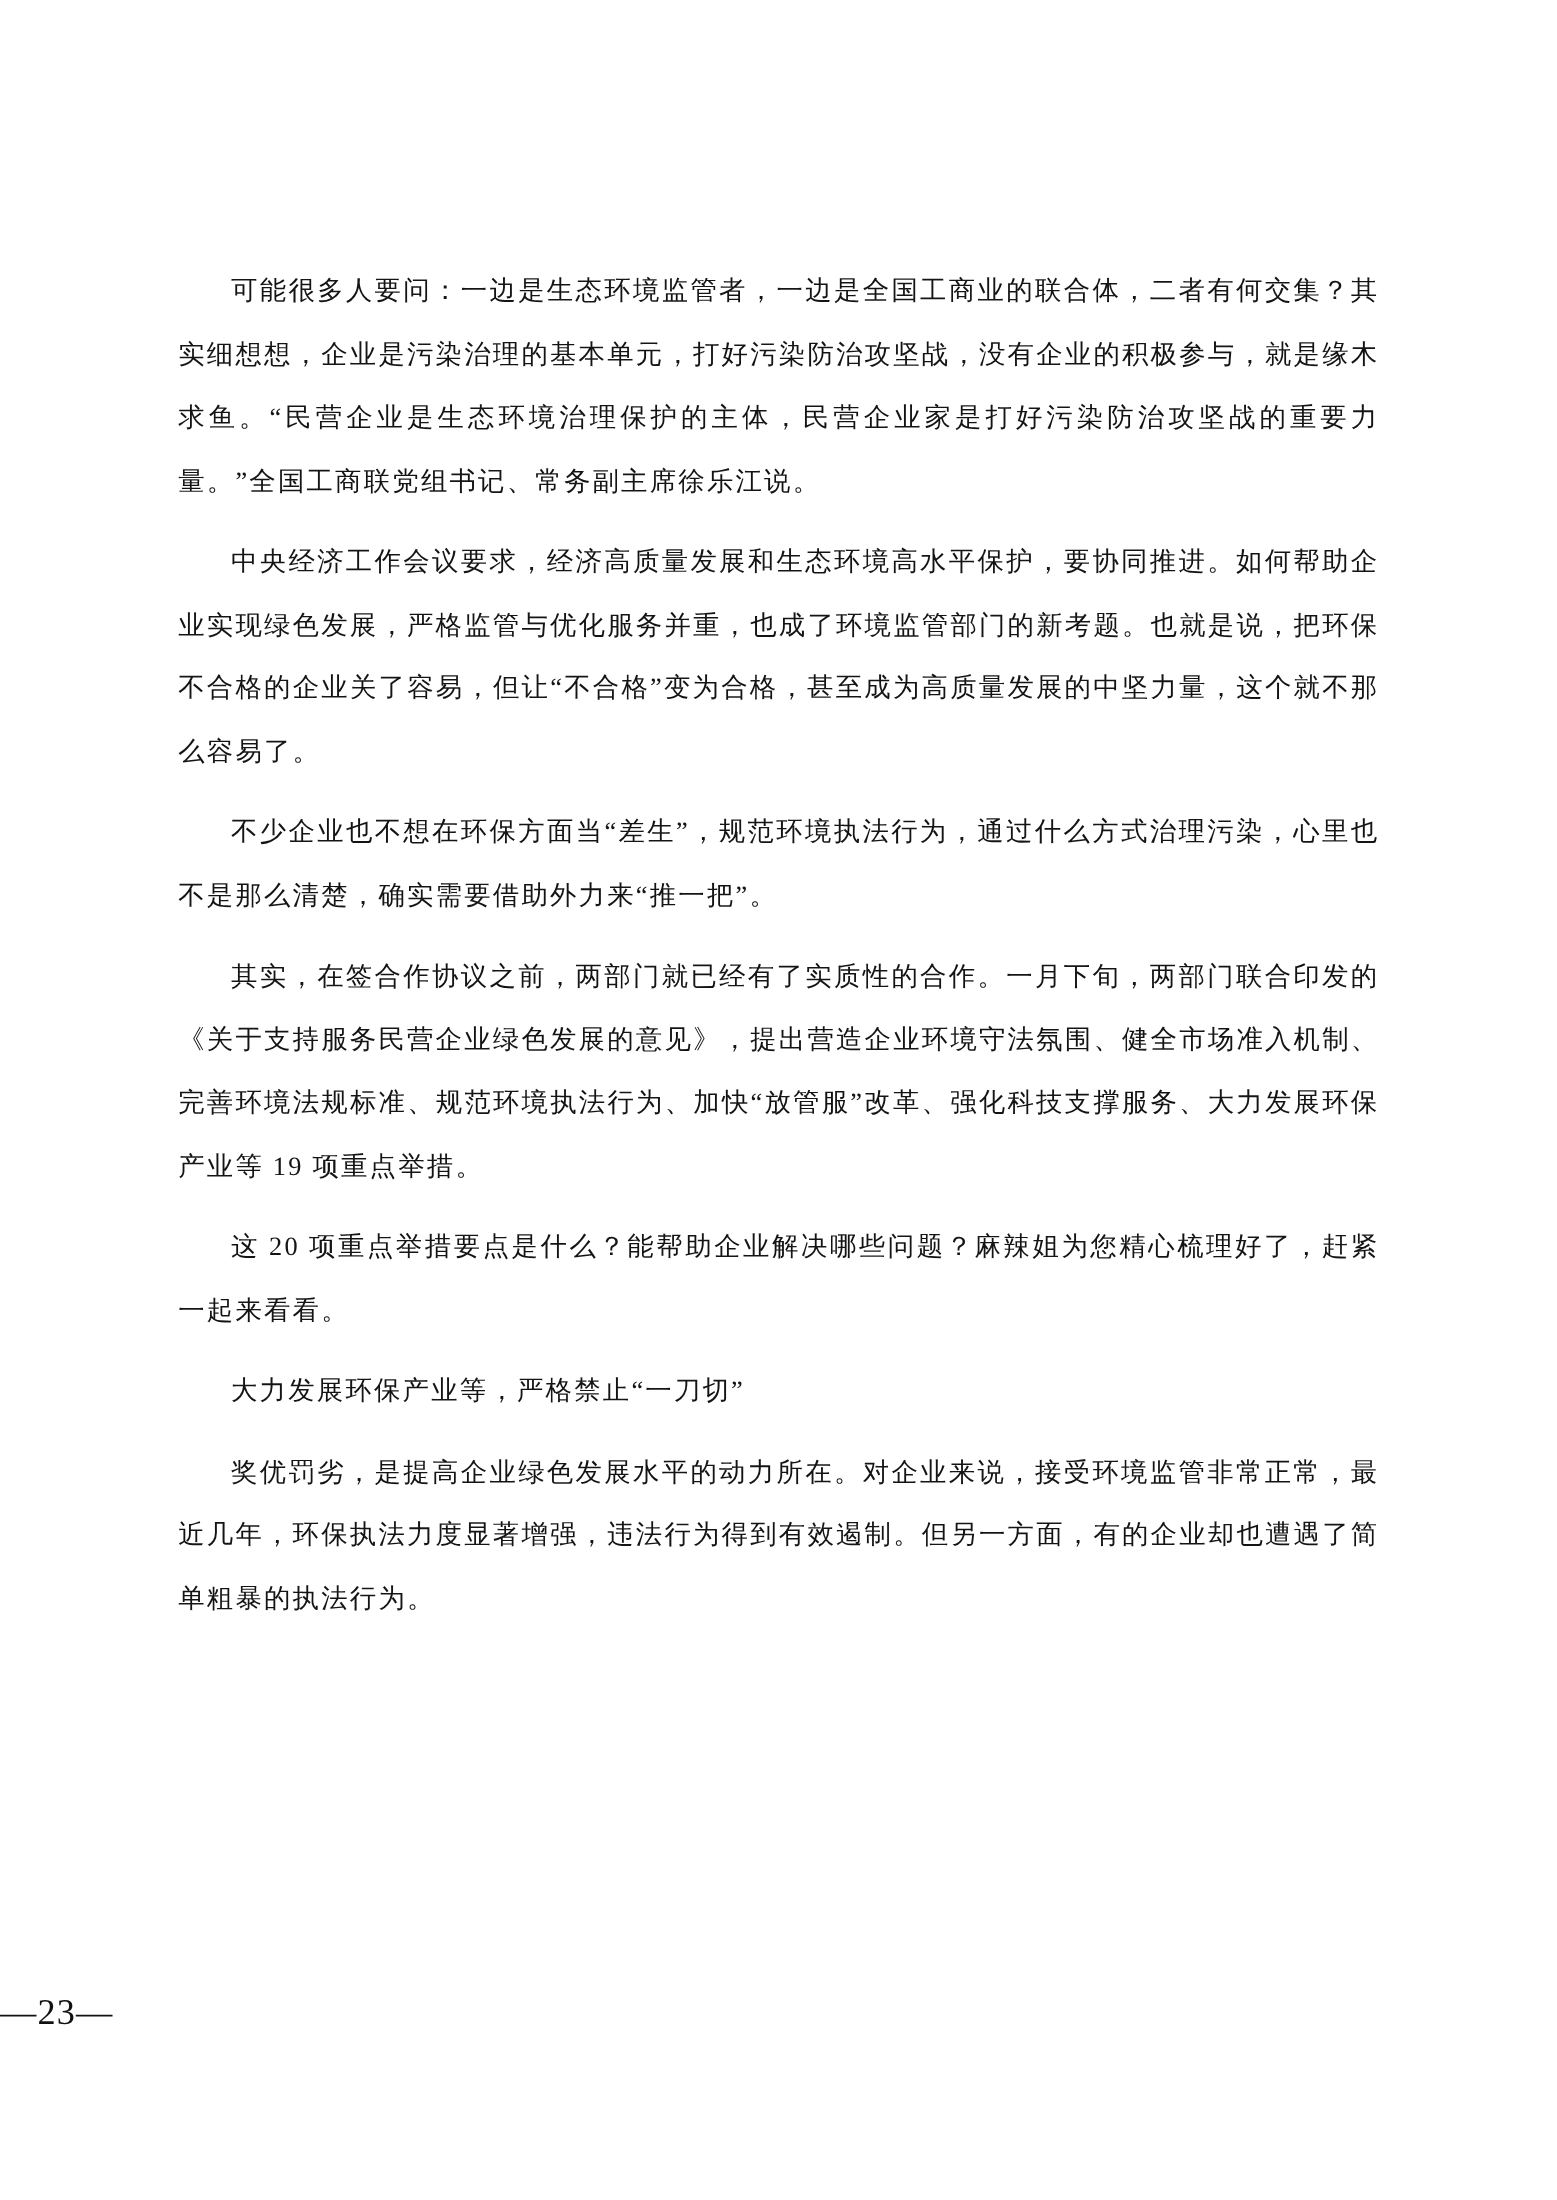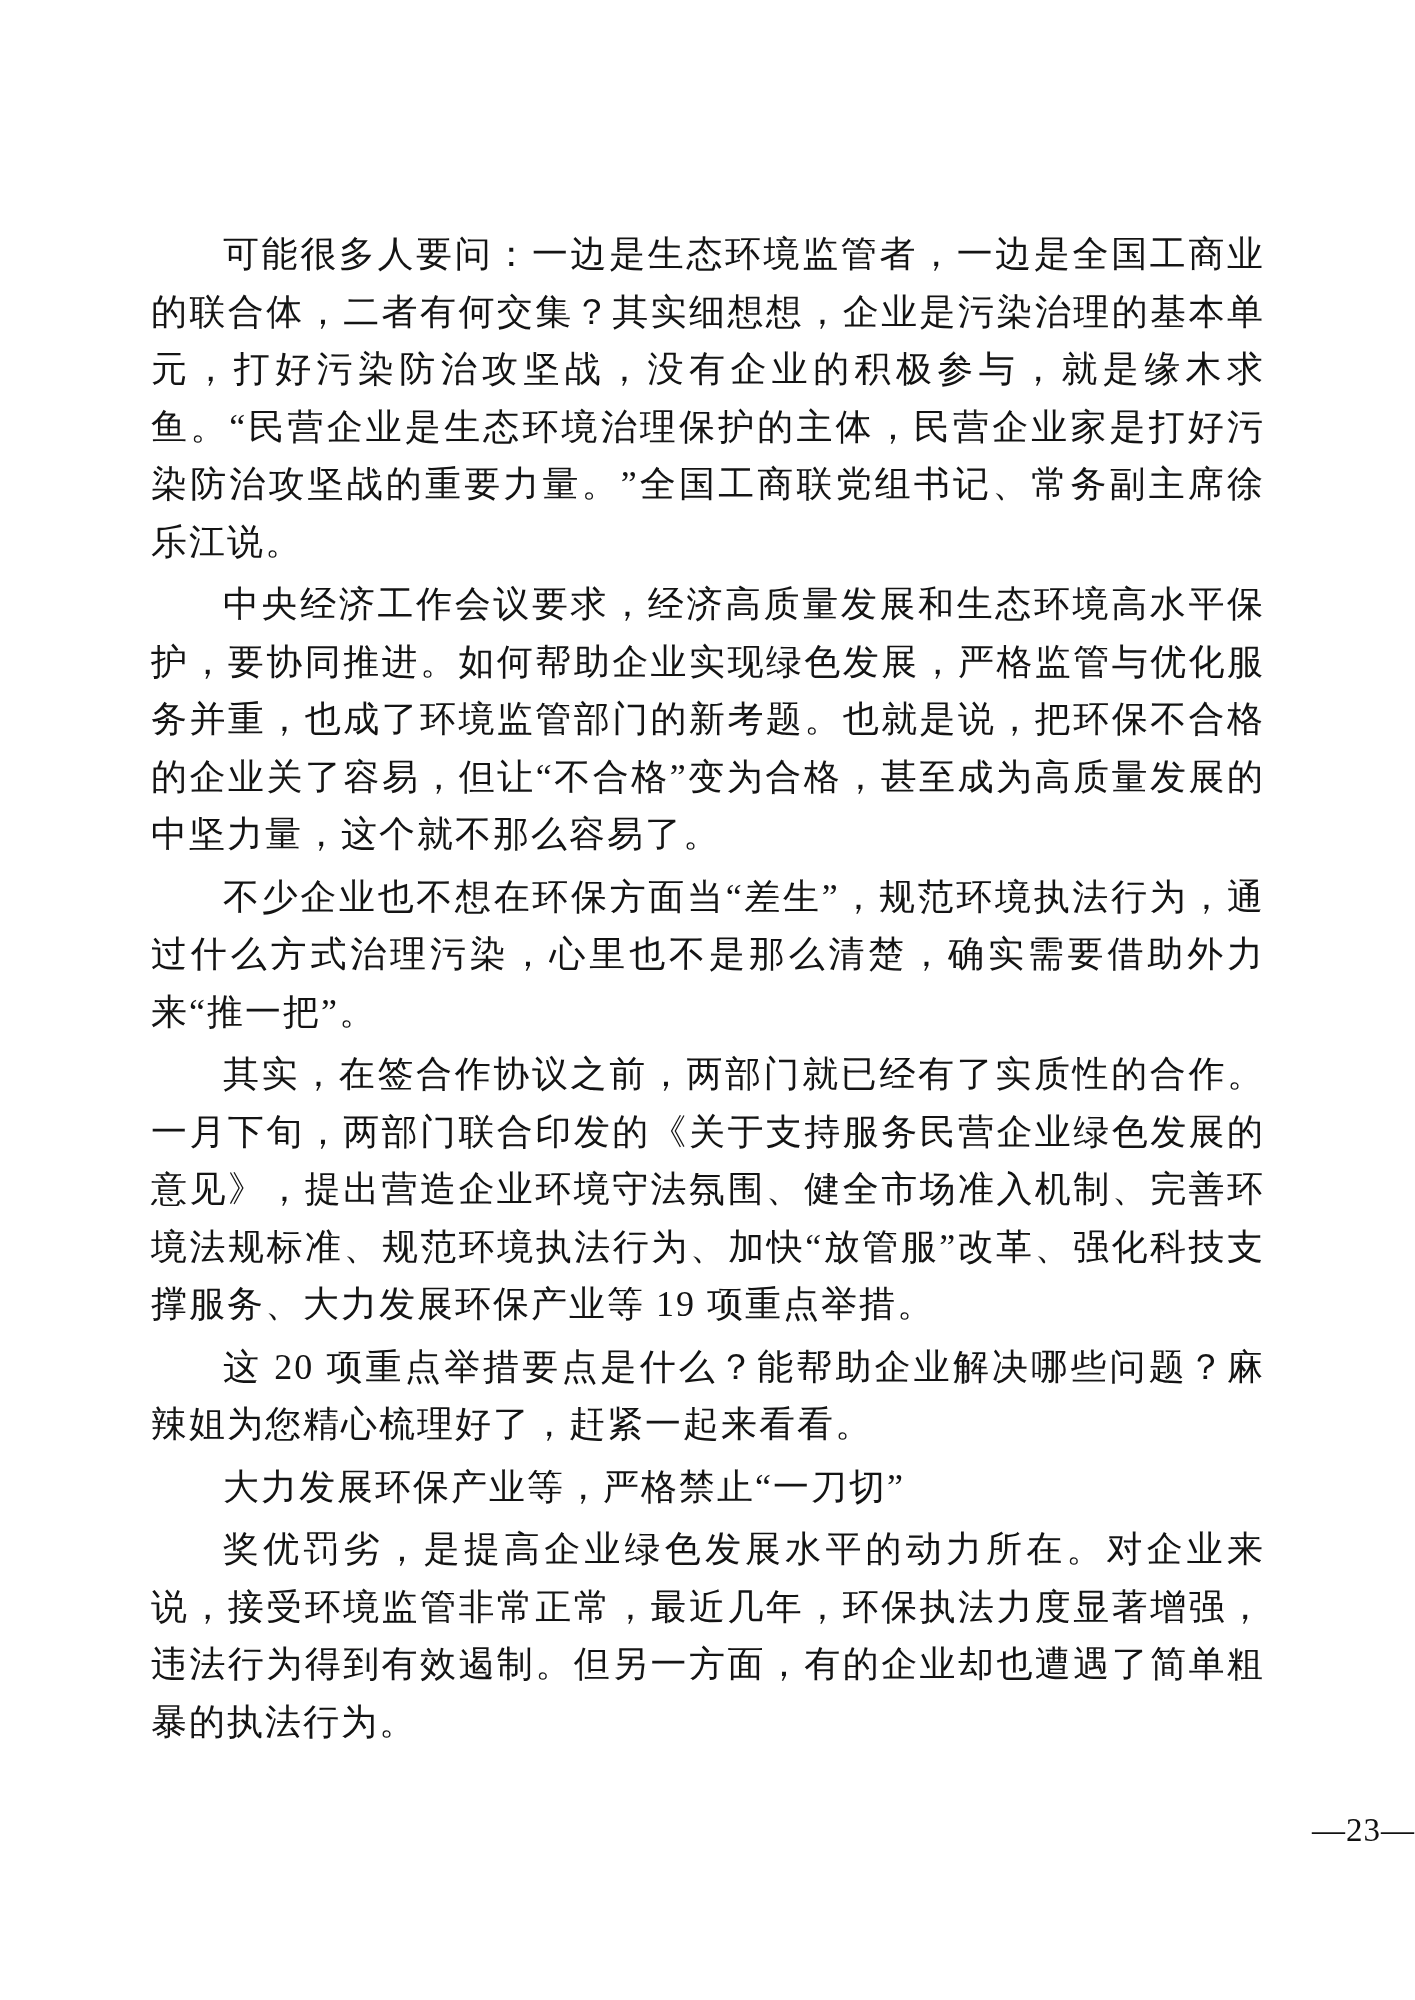--- a/index.html
+++ b/index.html
@@ -17,36 +17,36 @@
     color: #141414;
     overflow: hidden;
   }
   .content {
     position: absolute;
     left: 146px;
     top: 221px;
     width: 1124px;
   }
   .content p {
-    margin: 5px;
+    margin: 16px;
     padding: 0;
-    font-size: 36px;
+    font-size: 24px;
     line-height: 57.5px;
     letter-spacing: 2px;
     text-align: justify;
     text-indent: 2em;
     word-break: break-all;
     font-family: Liberation Serif, serif;
   }
   .footer {
     position: absolute;
     left: 0;
     top: 1812px;
     width: 100%;
-    text-align: right;
+    text-align: left;
     font-size: 33px;
     letter-spacing: 1px;
     color: #111111;
   }
 </style>
 </head>
 <body>
 
 <div class="page">
   <div class="content">

